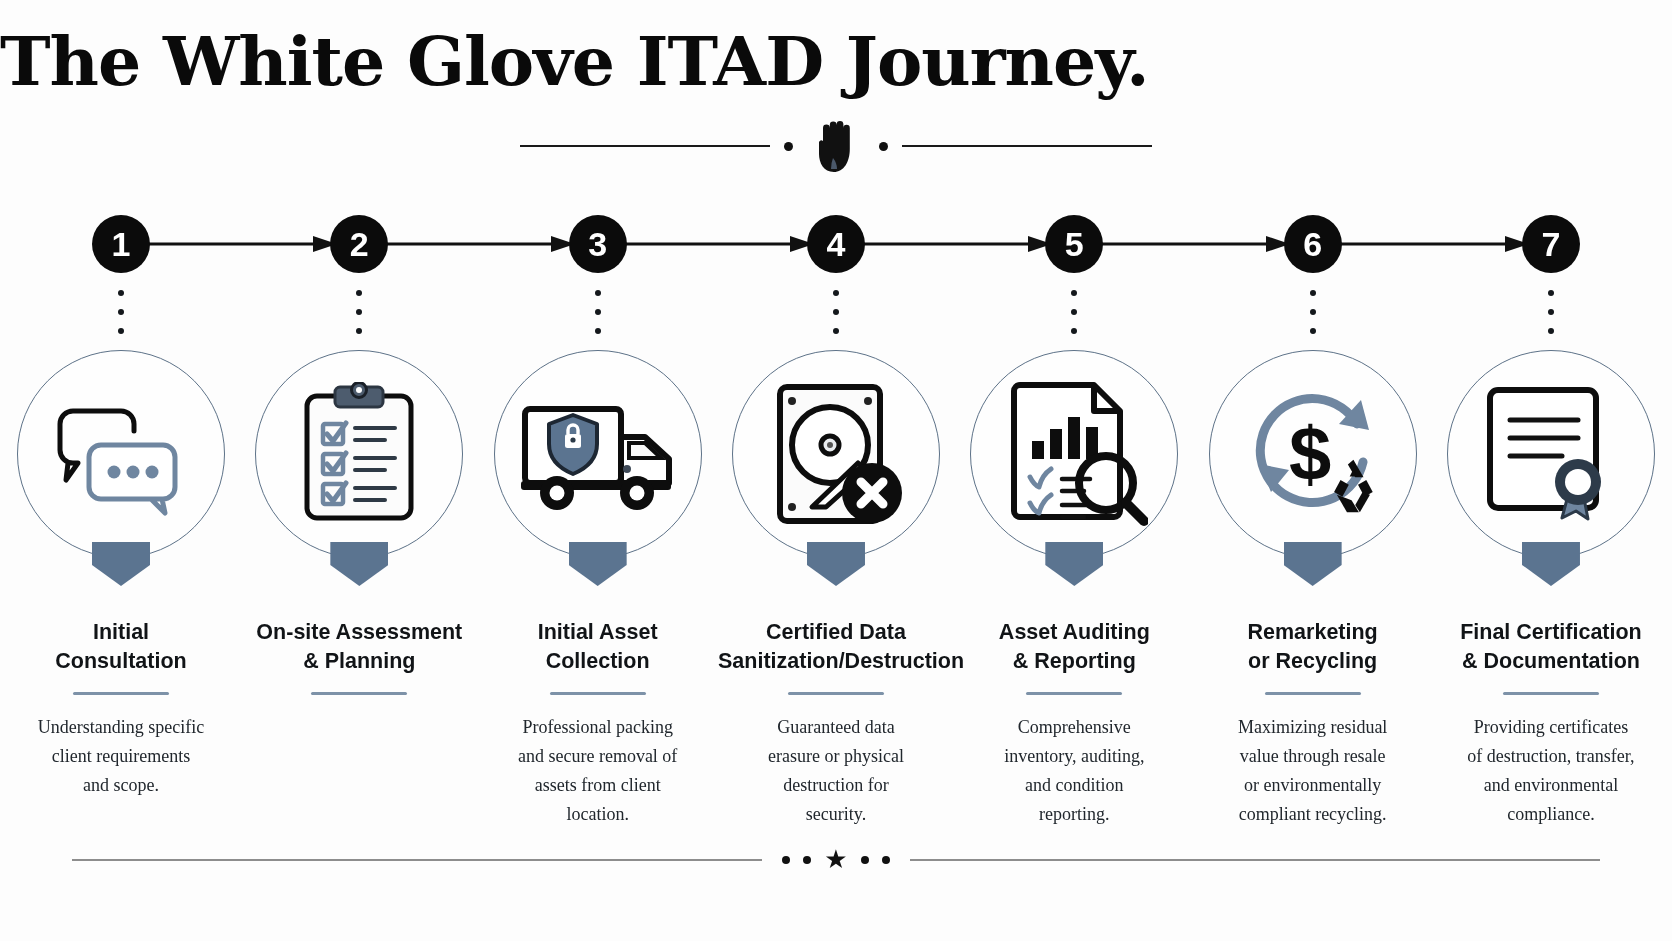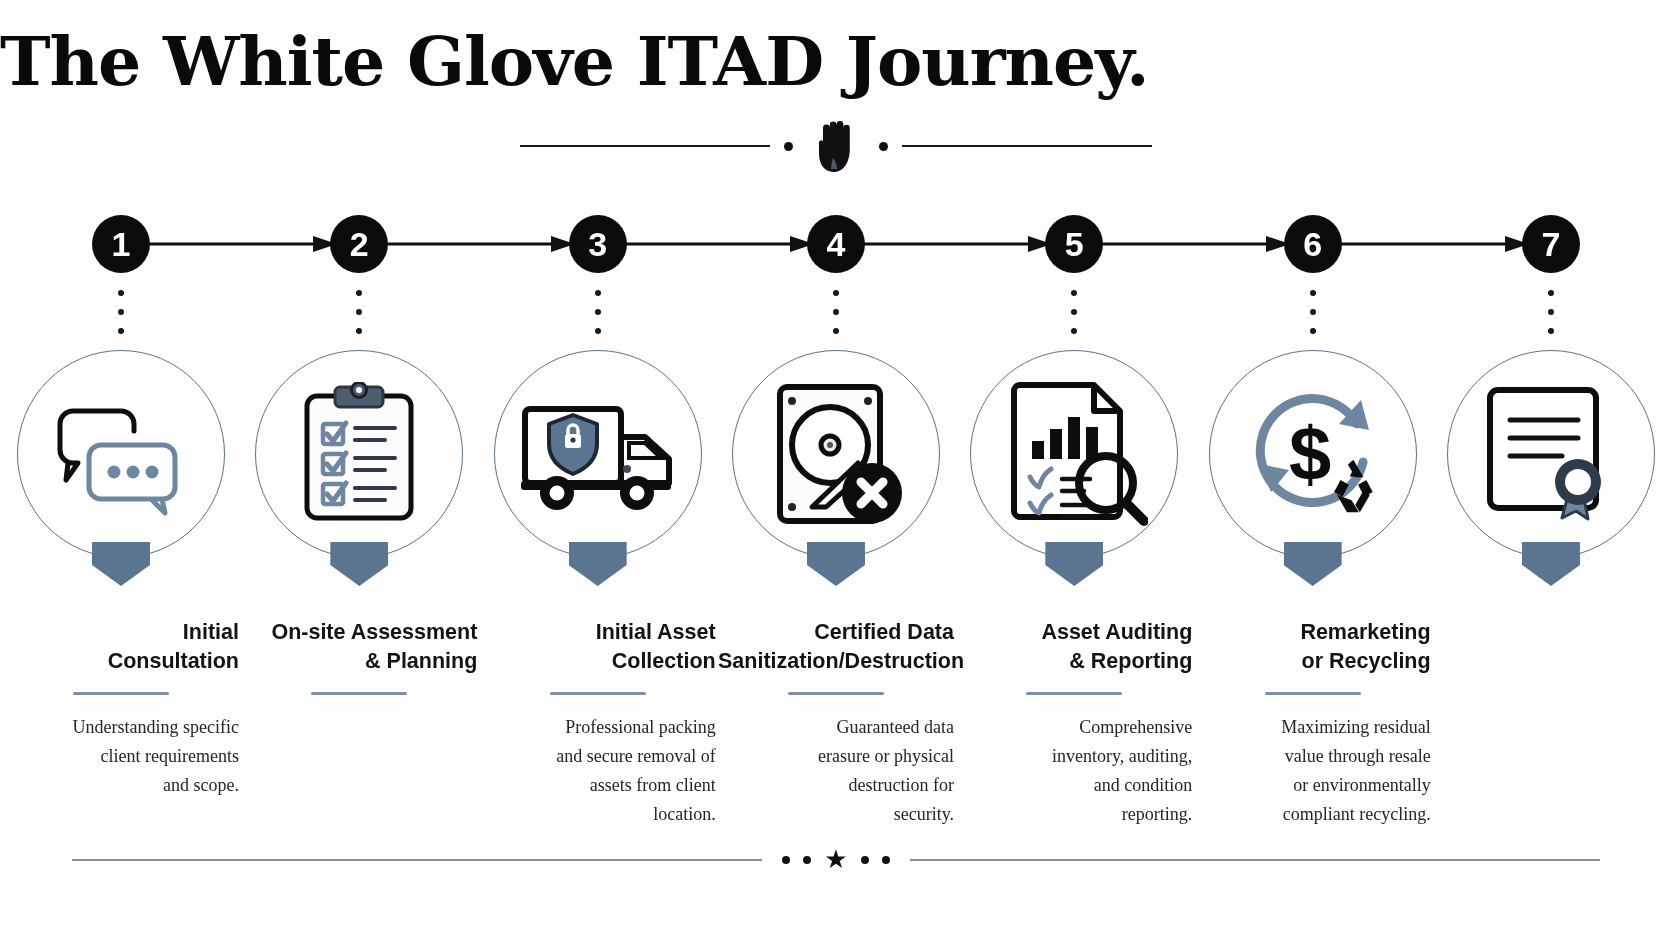--- a/index.html
+++ b/index.html
@@ -164,21 +164,21 @@
     height: 44px;
     background: #5b7490;
     clip-path: polygon(0 0, 100% 0, 100% 52%, 50% 100%, 0 52%);
     z-index: 2;
   }
 
   
   .caption {
     margin-top: 58px;
     width: 236px;
-    text-align: right;
+    text-align: center;
   }
   .step-title {
     font-family: "Liberation Sans", sans-serif;
     font-weight: bold;
     font-size: 21.5px;
     line-height: 1.33;
     color: #111417;
     white-space: pre-line;
   }
   .divider {
@@ -536,20 +536,29 @@
             <line x1="32" y1="54" x2="100" y2="54"></line>
             <line x1="32" y1="72" x2="84" y2="72"></line>
           </g>
           <path d="M92 104 l-8 30 14 -7 12 8 -6 -31z" fill="#6f86a0" stroke="#2b3948" stroke-width="3" stroke-linejoin="round"></path>
           <circle cx="100" cy="98" r="23" fill="#2d3b4a"></circle>
           <circle cx="100" cy="98" r="13" fill="#ffffff"></circle>
         </svg>
       </div>
       <div class="pointer"></div>
     </div>
+    <div class="caption">
+      <div class="step-title">Final Certification
+&amp; Documentation</div>
+      <div class="divider"></div>
+      <div class="step-desc">Providing certificates
+of destruction, transfer,
+and environmental
+compliance.</div>
+    </div>
   </div>
 
 </div>
 
 <div class="footer">
   <div class="f-line"></div>
   <div class="f-orn">
     <span class="f-dot"></span>
     <span class="f-dot"></span>
     <span class="f-star">★</span>

